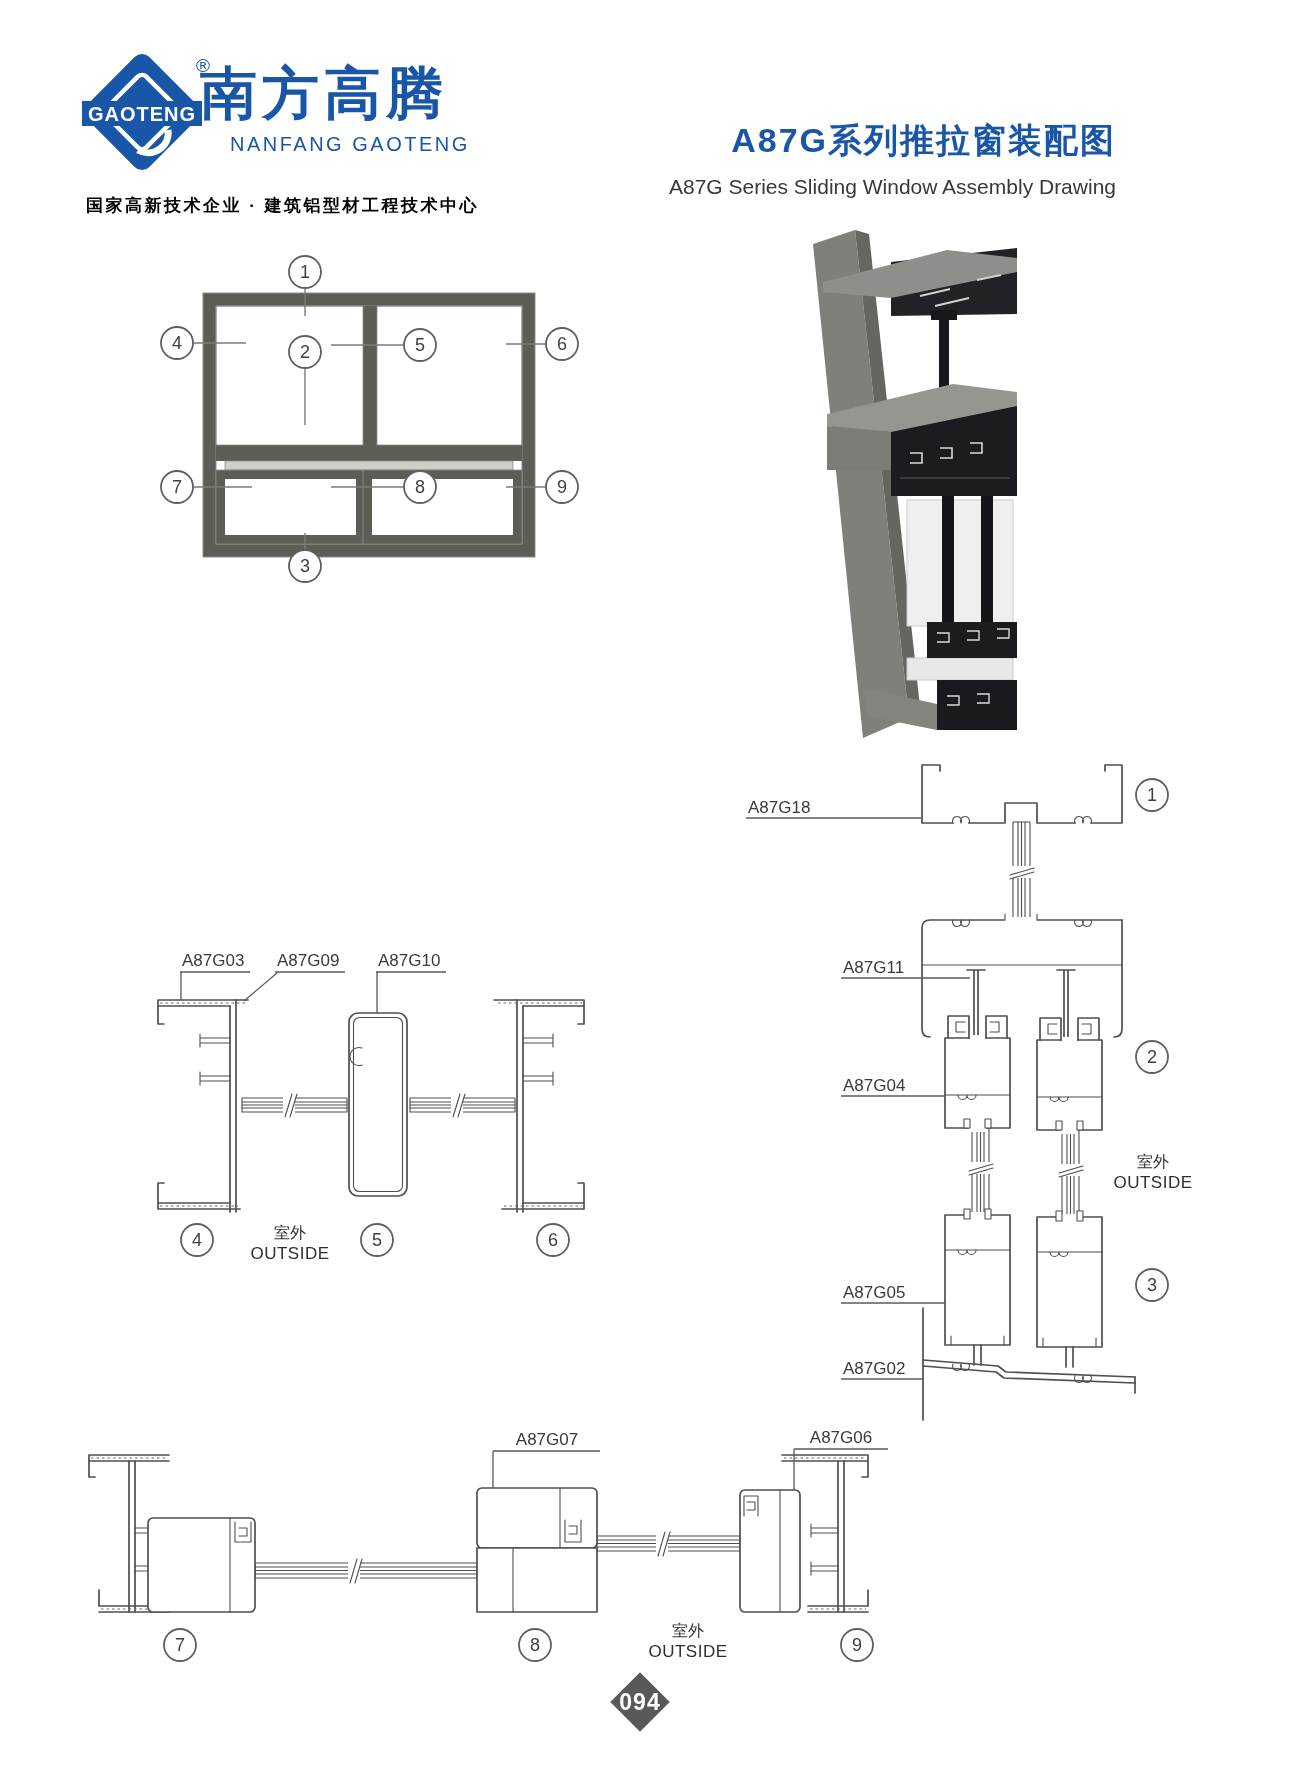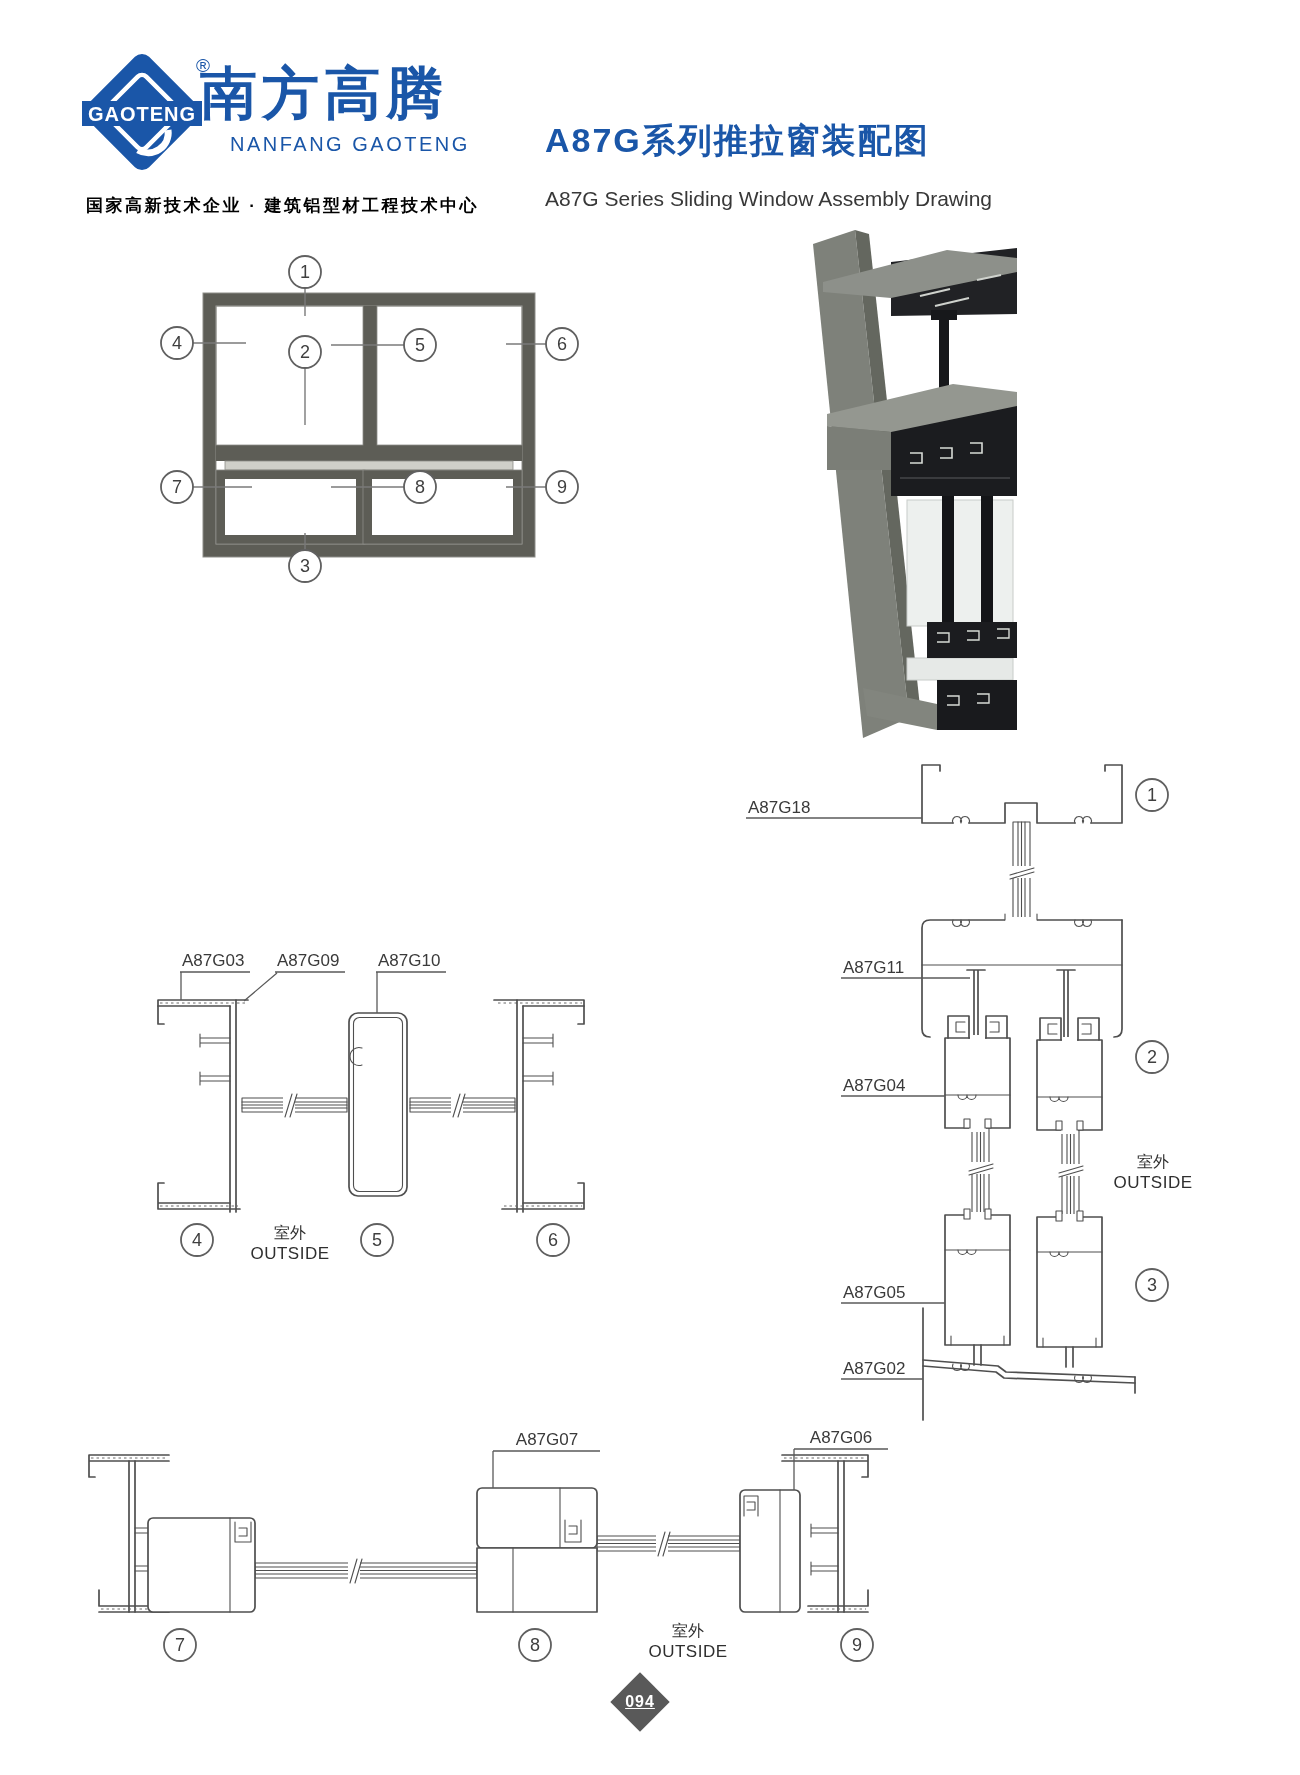--- a/index.html
+++ b/index.html
@@ -3,42 +3,42 @@
 <meta charset="utf-8">
 <style>
   html,body{margin:0;padding:0;background:#fff;}
   #page{position:relative;width:1300px;height:1775px;background:#fff;overflow:hidden;
         font-family:"Liberation Sans","DejaVu Sans",sans-serif;}
   .abs{position:absolute;}
   
   .brand-cn{position:absolute;left:200px;top:56px;font-size:57px;font-weight:800;color:#1a56a8;letter-spacing:5px;}
   .brand-en{position:absolute;left:230px;top:133px;font-size:20px;font-weight:400;color:#1a56a8;letter-spacing:2.5px;}
   .tagline{position:absolute;left:86px;top:194px;font-size:17px;font-weight:600;color:#000000;letter-spacing:2.5px;}
-  .title-wrap{position:absolute;left:545px;top:118px;width:555px;text-align:left;}
+  .title-wrap{position:absolute;left:561px;top:118px;width:555px;text-align:right;}
   .title-cn{font-size:34px;font-weight:800;color:#1a56a8;letter-spacing:2px;}
-  .title-en{font-size:21px;color:#383838;margin-top:23px;}
+  .title-en{font-size:21px;color:#383838;margin-top:11px;}
   
   svg text{font-family:"Liberation Sans","DejaVu Sans",sans-serif;}
   .s{stroke:#4f4f4f;stroke-width:1.7;fill:none;stroke-linecap:round;stroke-linejoin:round;}
   .sf{stroke:#4f4f4f;stroke-width:1.7;fill:#fff;stroke-linejoin:round;}
   .thin{stroke-width:1.1;}
   .dash{stroke:#6a6a6a;stroke-width:1;stroke-dasharray:2.5,3;fill:none;}
   .ld{stroke:#5a5a5a;stroke-width:1.3;fill:none;}
   .lead{stroke:#7a7a7a;stroke-width:1.4;}
   .lb{font-size:17px;fill:#3a3a3a;}
   .cot{font-size:18px;fill:#3f3f3f;text-anchor:middle;}
   .ocn{font-size:16px;fill:#2f2f2f;text-anchor:middle;}
   .oen{font-size:17px;fill:#2f2f2f;text-anchor:middle;letter-spacing:.5px;}
   circle.co{fill:#fff;stroke:#606060;stroke-width:1.8;}
   .logo-g{font-size:20px;font-weight:700;fill:#fff;text-anchor:middle;letter-spacing:1px;}
   .reg{font-size:19px;fill:#1a56a8;}
   
   .badge{position:absolute;left:608px;top:1670px;width:64px;height:64px;display:flex;align-items:center;justify-content:center;}
   .badge-diamond{position:absolute;left:11px;top:11px;width:42px;height:42px;background:#595959;transform:rotate(45deg);}
-  .badge-text{position:relative;color:#fff;font-size:16px;font-weight:700;letter-spacing:1px;text-decoration:underline;}
+  .badge-text{position:relative;color:#fff;font-size:23px;font-weight:700;letter-spacing:1px;}
 </style>
 </head>
 <body>
 
 <div id="page">
 
   <svg width="0" height="0" style="position:absolute" aria-hidden="true">
     <defs>
       <g id="hg">
         <rect x="0" y="0" width="105" height="14" class="sf thin"></rect>

